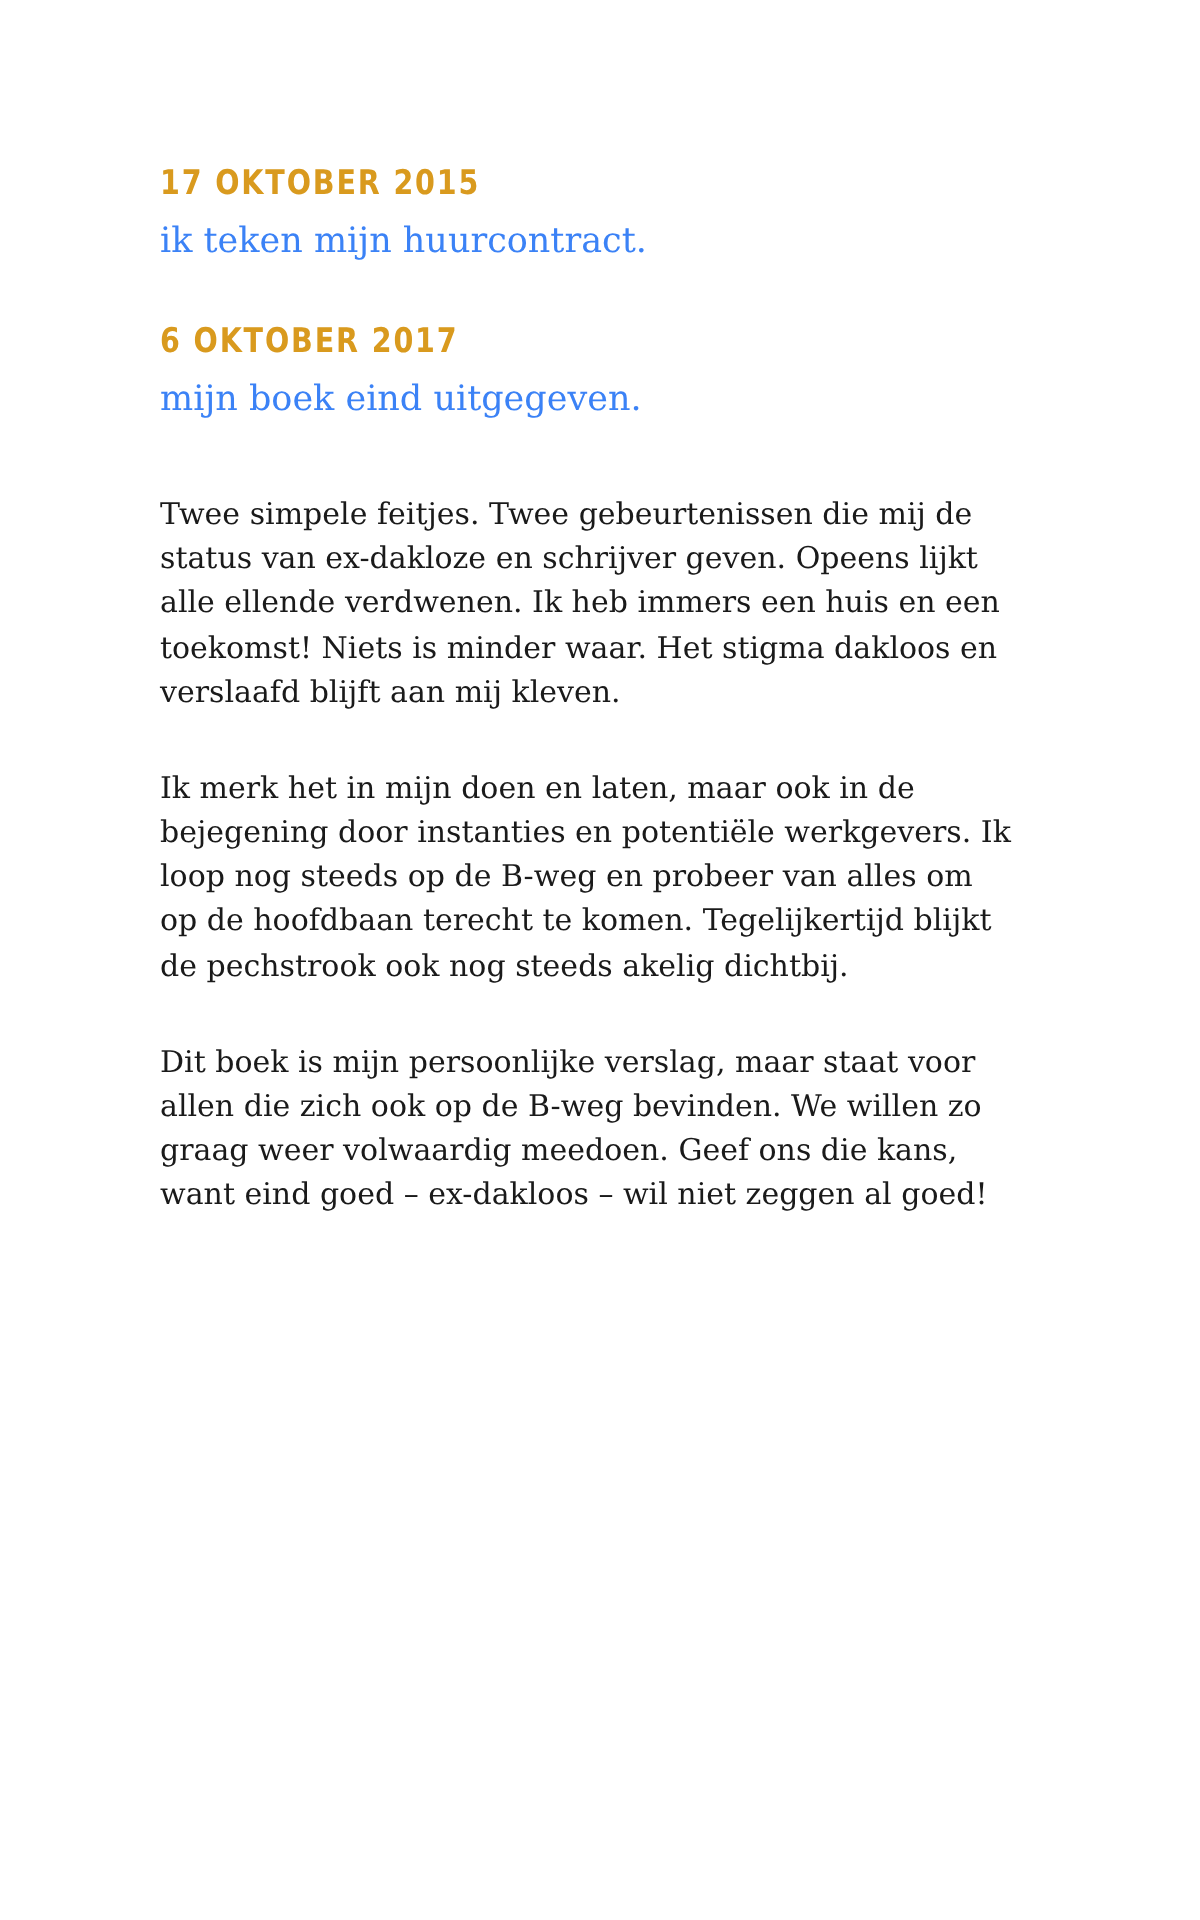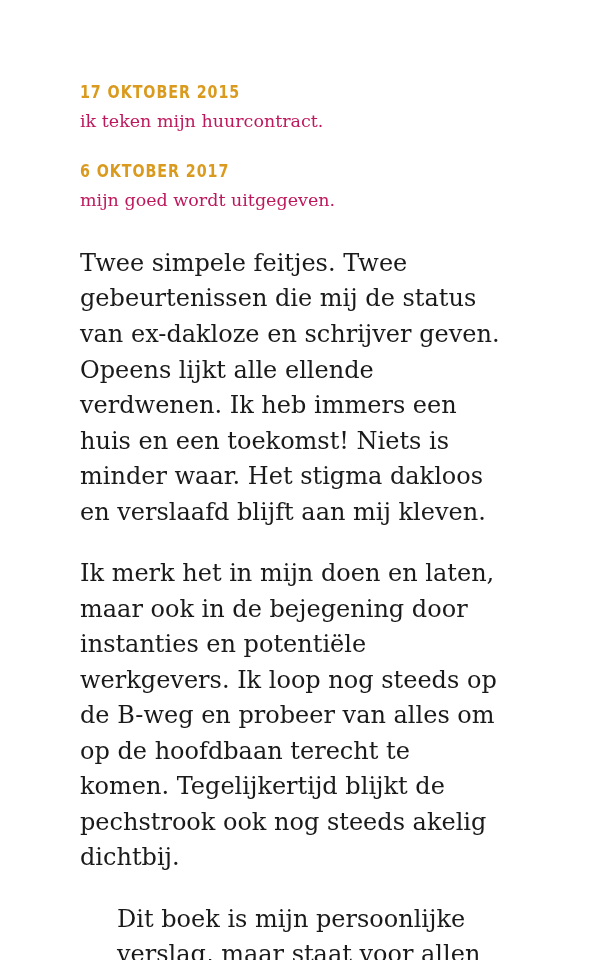--- a/index.html
+++ b/index.html
@@ -38,36 +38,36 @@
     line-height: 1.05;
     margin: 0 0 7px 0;
     transform: scaleX(0.84);
     transform-origin: left center;
     white-space: nowrap;
   }
 
   .date-line {
     font-family: "DejaVu Serif", serif;
     font-size: 17.5px;
-    color: #be185d;
+    color: #3b82f6;
     line-height: 1.38;
     margin: 0;
   }
 
   .block-gap-1 { height: 30px; }
   .block-gap-2 { height: 34px; }
 
   .para {
     font-family: "DejaVu Serif", serif;
-    font-size: 24px;
+    font-size: 15px;
     color: #1a1a1a;
     line-height: 1.48;
     margin: 0 0 26px 0;
   }
-  .para:last-child { margin-bottom: 0; margin-left: 37px; }
+  .para:last-child { margin-bottom: 0; }
 
   
   .footer {
     position: absolute;
     left: 0;
     top: 800px;
     width: 600px;
     height: 130px;
   }
 </style>
@@ -80,21 +80,21 @@
 
     <div class="entry">
       <p class="date-heading">17 OKTOBER 2015</p>
       <p class="date-line">ik teken mijn huurcontract.</p>
     </div>
 
     <div class="block-gap-1"></div>
 
     <div class="entry">
       <p class="date-heading">6 OKTOBER 2017</p>
-      <p class="date-line">mijn goed wordt uitgegeven.</p>
+      <p class="date-line">mijn boek eind uitgegeven.</p>
     </div>
 
     <div class="block-gap-2"></div>
 
     <p class="para">Twee simpele feitjes. Twee gebeurtenissen die mij de status van ex-dakloze en schrijver geven. Opeens lijkt alle ellende verdwenen. Ik heb immers een huis en een toekomst! Niets is minder waar. Het stigma dakloos en verslaafd blijft aan mij kleven.</p>
     <p class="para">Ik merk het in mijn doen en laten, maar ook in de bejegening door instanties en potentiële werkgevers. Ik loop nog steeds op de B-weg en probeer van alles om op de hoofdbaan terecht te komen. Tegelijkertijd blijkt de pechstrook ook nog steeds akelig dichtbij.</p>
     <p class="para">Dit boek is mijn persoonlijke verslag, maar staat voor allen die zich ook op de B-weg bevinden. We willen zo graag weer volwaardig meedoen. Geef ons die kans, want eind goed – ex-dakloos – wil niet zeggen al goed!</p>
 
   </div>
 

